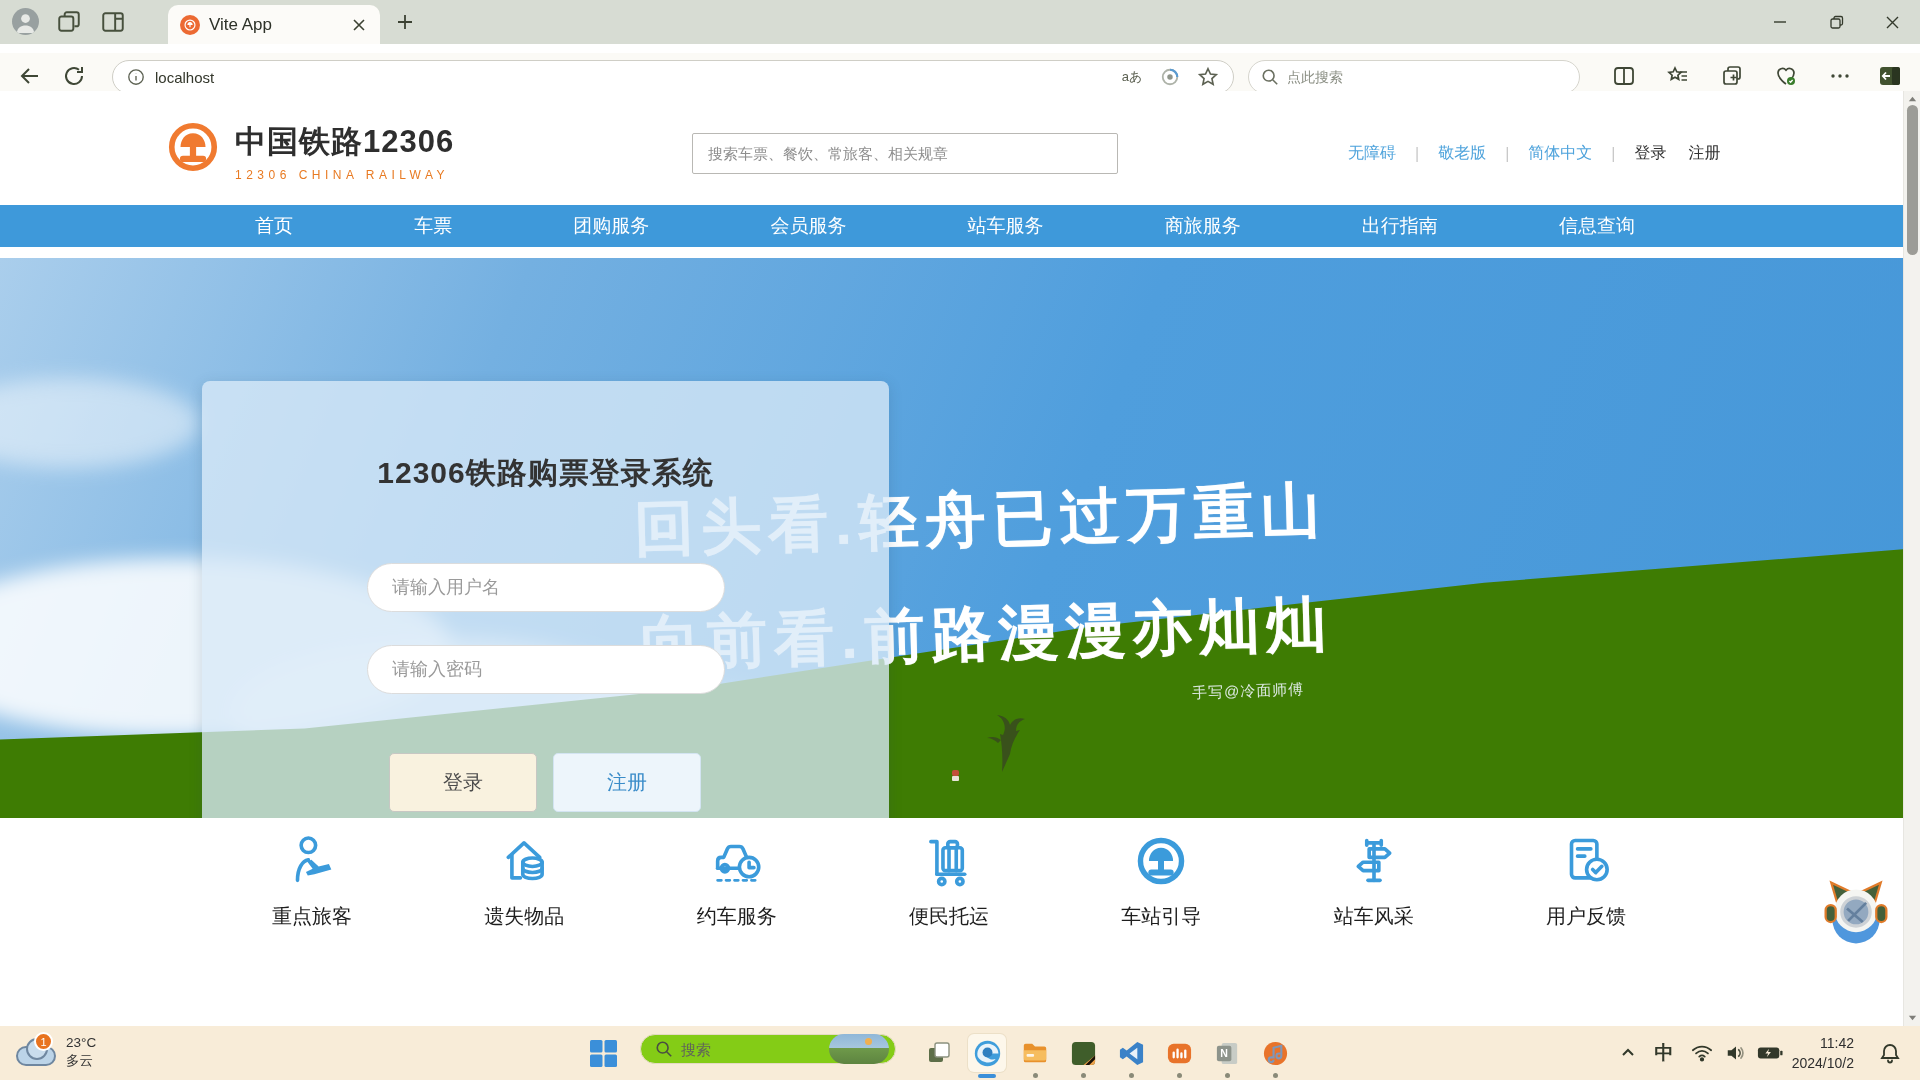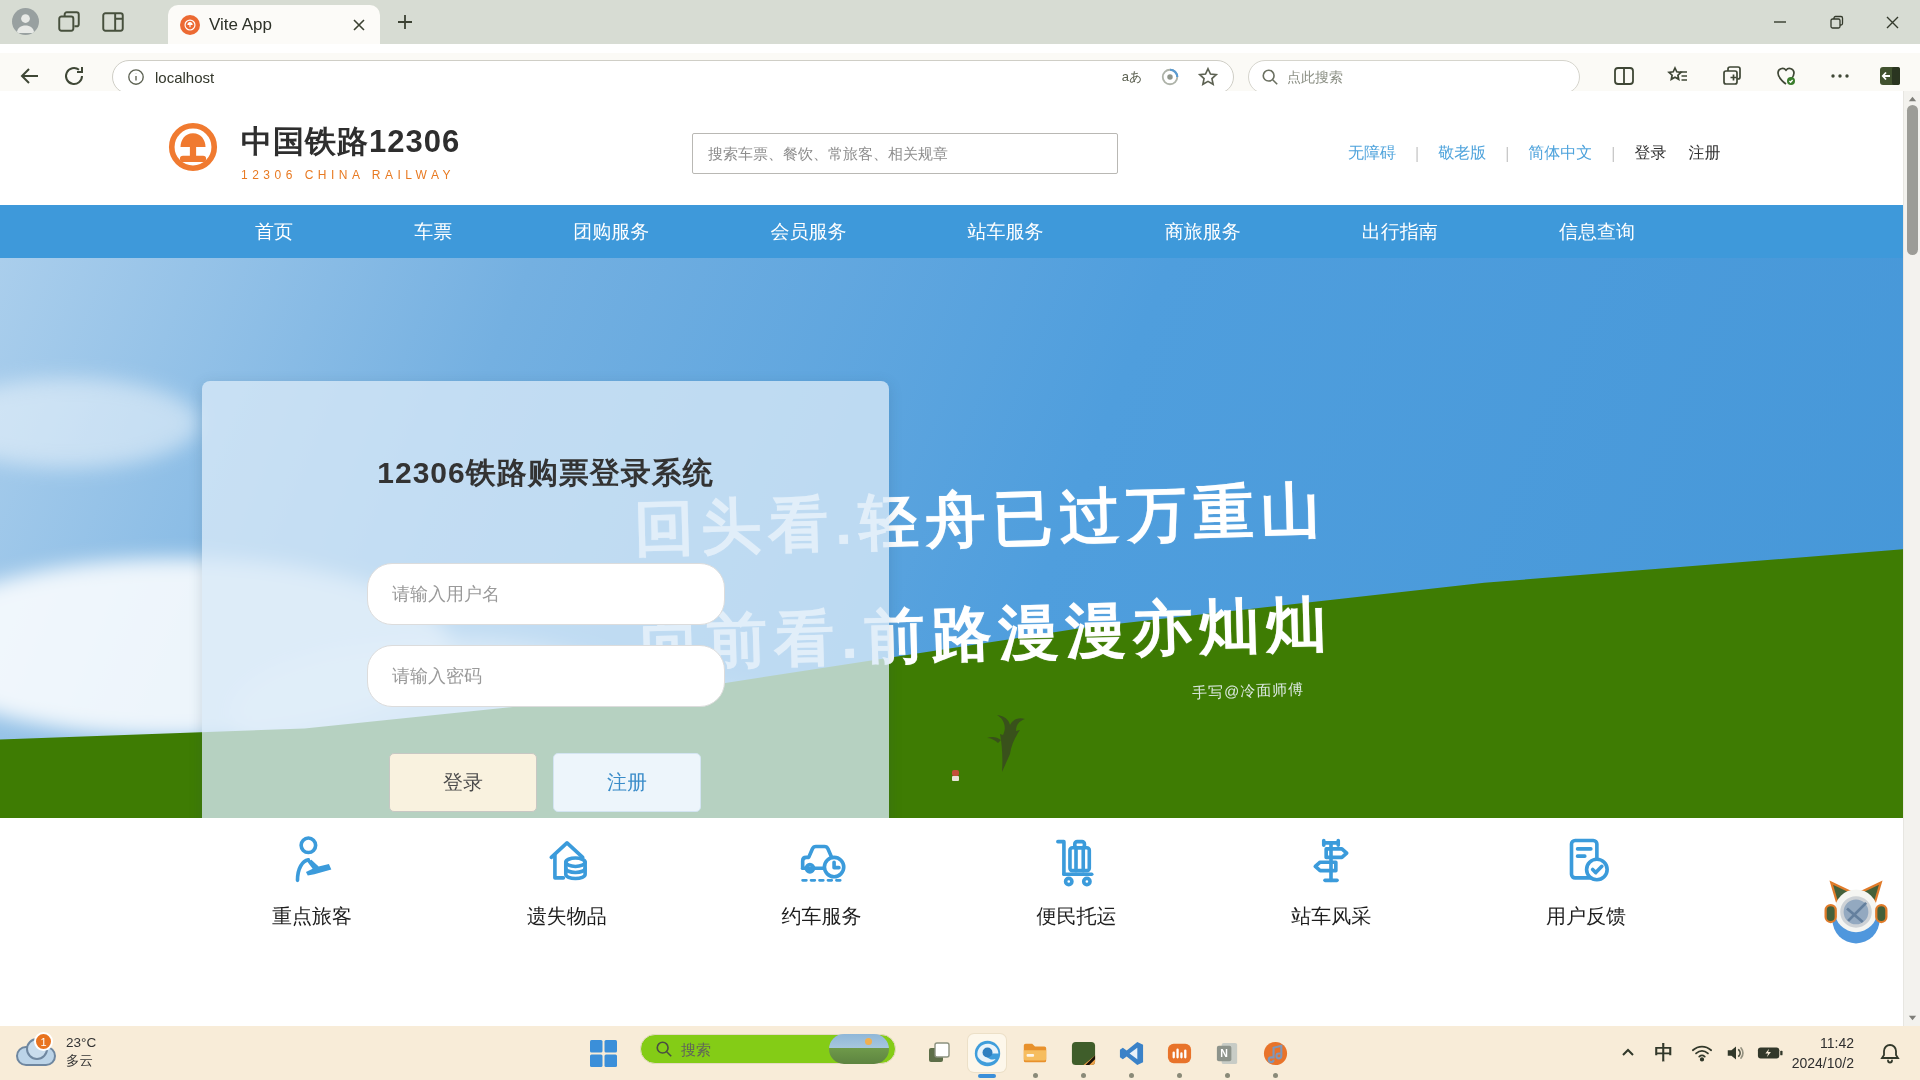--- a/index.html
+++ b/index.html
@@ -31,53 +31,53 @@
   .searchpill input::placeholder { color:#8b8f84; }
   .tb-right { position:absolute; top:11px; width:24px; height:24px; color:#3f4736; }
 
   
   #page { position:absolute; top:91px; left:0; width:1903px; height:935px; background:#fff; overflow:hidden; }
   .scrollbar { position:absolute; top:91px; right:0; width:17px; height:935px; background:#f3f2ee; border-left:1px solid #e7e6e1; }
   .sb-thumb { position:absolute; top:14px; left:3px; width:11px; height:150px; background:#9c9c97; border-radius:6px; }
   .sb-arrow { position:absolute; left:3px; width:11px; height:11px; color:#7e7e79; }
 
   .site-header { position:absolute; top:0; left:0; width:100%; height:114px; background:#fff; }
-  .logo { position:absolute; left:163px; top:26px; display:flex;gap:6px; }
+  .logo { position:absolute; left:163px; top:26px; display:flex; }
   .logo-emblem { width:60px; height:60px; color:#f07a30; }
   .logo-text { margin-left:12px; padding-top:4px; }
   .logo-title { font-size:31px; font-weight:bold; color:#2e2e2e; letter-spacing:1px; }
   .logo-sub { font-size:12px; color:#e87a22; letter-spacing:4.5px; margin-top:5px; }
   .hdr-search { position:absolute; left:692px; top:42px; width:426px; height:41px; border:1px solid #b9b8b4; background:#fff; border-radius:2px; padding:0 15px; font-size:15px; color:#333; font-family:inherit; outline:none; }
   .hdr-search::placeholder { color:#8e8e8e; }
   .hdr-links { position:absolute; left:1348px; top:52px; display:flex; align-items:center; font-size:16px; }
   .hdr-link { color:#4ea3dc; cursor:pointer; }
   .hdr-sep { color:#c9c9c9; margin:0 19px; }
   .hdr-auth { color:#333; cursor:pointer; }
   .hdr-auth + .hdr-auth { margin-left:22px; }
 
-  .mainnav { position:absolute; top:114px; left:0; width:100%; height:53px; background:#3e99da; }
+  .mainnav { position:absolute; top:114px; left:0; width:100%; height:42px; background:#3e99da; }
   .mainnav-inner { position:absolute; left:255px; width:1380px; height:100%; display:flex; justify-content:space-between; align-items:center; }
   .nav-item { color:#fff; font-size:19px; cursor:pointer; }
 
   .hero { position:absolute; top:167px; left:0; width:100%; height:560px; background:linear-gradient(112deg,#aaceec 0%,#74b0e1 25%,#4f9edd 55%,#4697d8 100%); overflow:hidden; }
   .cloud { position:absolute; background:rgba(255,255,255,.85); border-radius:50%; filter:blur(10px); }
   .grass { position:absolute; left:0; top:0; width:100%; height:100%; background:#3e7c03; clip-path:polygon(0 86%,16% 84%,36% 77%,57% 66%,78% 58%,100% 52%,100% 100%,0 100%); }
   .tree { position:absolute; left:975px; top:442px; width:56px; height:72px; color:#39511b; }
   .sitter { position:absolute; left:952px; top:512px; width:7px; height:12px; }
   .sitter .top { width:7px; height:6px; background:#c14f3a; border-radius:2px; }
   .sitter .bot { width:7px; height:5px; background:#e8e4da; border-radius:1px; }
 
   .watermark { position:absolute; color:#fff; font-weight:bold; letter-spacing:7px; transform:rotate(-1.6deg); white-space:nowrap; text-shadow:0 0 1px rgba(255,255,255,.6); }
   .wm1 { left:634px; top:222px; font-size:60px; }
   .wm2 { left:640px; top:336px; font-size:60px; }
   .wm-sign { position:absolute; left:1192px; top:424px; font-size:15px; color:#eef5fb; letter-spacing:1px; transform:rotate(-2deg); opacity:.9; font-weight:normal; }
 
   .login-panel { position:absolute; left:202px; top:123px; width:687px; height:502px; background:rgba(216,233,247,.78); border-radius:8px; box-shadow:0 3px 14px rgba(40,70,100,.18); }
   .lp-title { position:absolute; top:72px; width:100%; text-align:center; font-size:30px; font-weight:bold; color:#333; letter-spacing:1px; }
-  .lp-input { position:absolute; left:165px; width:358px; height:62px; border-radius:25px; border:1px solid #dcdcdc; background:#fff; padding:0 24px; font-size:18px; color:#333; outline:none; font-family:inherit; }
+  .lp-input { position:absolute; left:165px; width:358px; height:49px; border-radius:25px; border:1px solid #dcdcdc; background:#fff; padding:0 24px; font-size:18px; color:#333; outline:none; font-family:inherit; }
   .lp-input::placeholder { color:#9a9a9a; }
   .lp-user { top:182px; } .lp-pass { top:264px; }
   .lp-btn { position:absolute; top:372px; width:148px; height:59px; border-radius:5px; font-size:20px; font-family:inherit; cursor:pointer; }
   .lp-login { left:187px; background:#f9f2df; border:1px solid #c7c7c3; color:#4b4b4b; }
   .lp-reg { left:351px; background:#edf5fb; border:1px solid #d3e4f2; color:#3a8cc9; }
 
   .services { position:absolute; top:727px; left:246px; width:1406px; height:200px; display:flex; justify-content:space-between; }
   .service { width:132px; display:flex; flex-direction:column; align-items:center; padding-top:14px; cursor:pointer; }
   .service svg { width:58px; height:58px; color:#3b9bdb; }
   .service-label { margin-top:13px; font-size:20px; color:#1e1e1e; }
@@ -358,20 +358,29 @@
             <path d="M14 35h23"></path>
           <circle cx="18" cy="41" r="2.6"></circle>
             <circle cx="33" cy="41" r="2.6"></circle>
           <rect x="19" y="13" width="16" height="19" rx="2"></rect>
             <path d="M24 13v19M30 13v19"></path>
           <rect x="23" y="8" width="8" height="5" rx="2"></rect>
         </svg>
         <div class="service-label">便民托运</div>
       </div>
       <div class="service">
+        <svg viewBox="0 0 48 48" fill="none" stroke="currentColor" stroke-width="4.5" stroke-linecap="round">
+          <circle cx="24" cy="24" r="17"></circle>
+          <path d="M24 13c-6.5 0-10 5.5-10 11h20c0-5.5-3.5-11-10-11z" fill="currentColor" stroke="none"></path>
+          <path d="M21.5 24h5v8h-5z" fill="currentColor" stroke="none"></path>
+          <path d="M16 33.5h16" stroke-width="5"></path>
+        </svg>
+        <div class="service-label">车站引导</div>
+      </div>
+      <div class="service">
         <svg viewBox="0 0 48 48" fill="none" stroke="currentColor" stroke-width="3" stroke-linecap="round" stroke-linejoin="round">
           <path d="M24 10v30"></path>
             <path d="M18 7v4M30 7v4M18 9h12"></path>
           <path d="M20 14h13l4 3.5-4 3.5H20z"></path>
             <path d="M28 25H15l-4 3.5 4 3.5h13z"></path>
           <path d="M19 40h10"></path>
         </svg>
         <div class="service-label">站车风采</div>
       </div>
       <div class="service">

